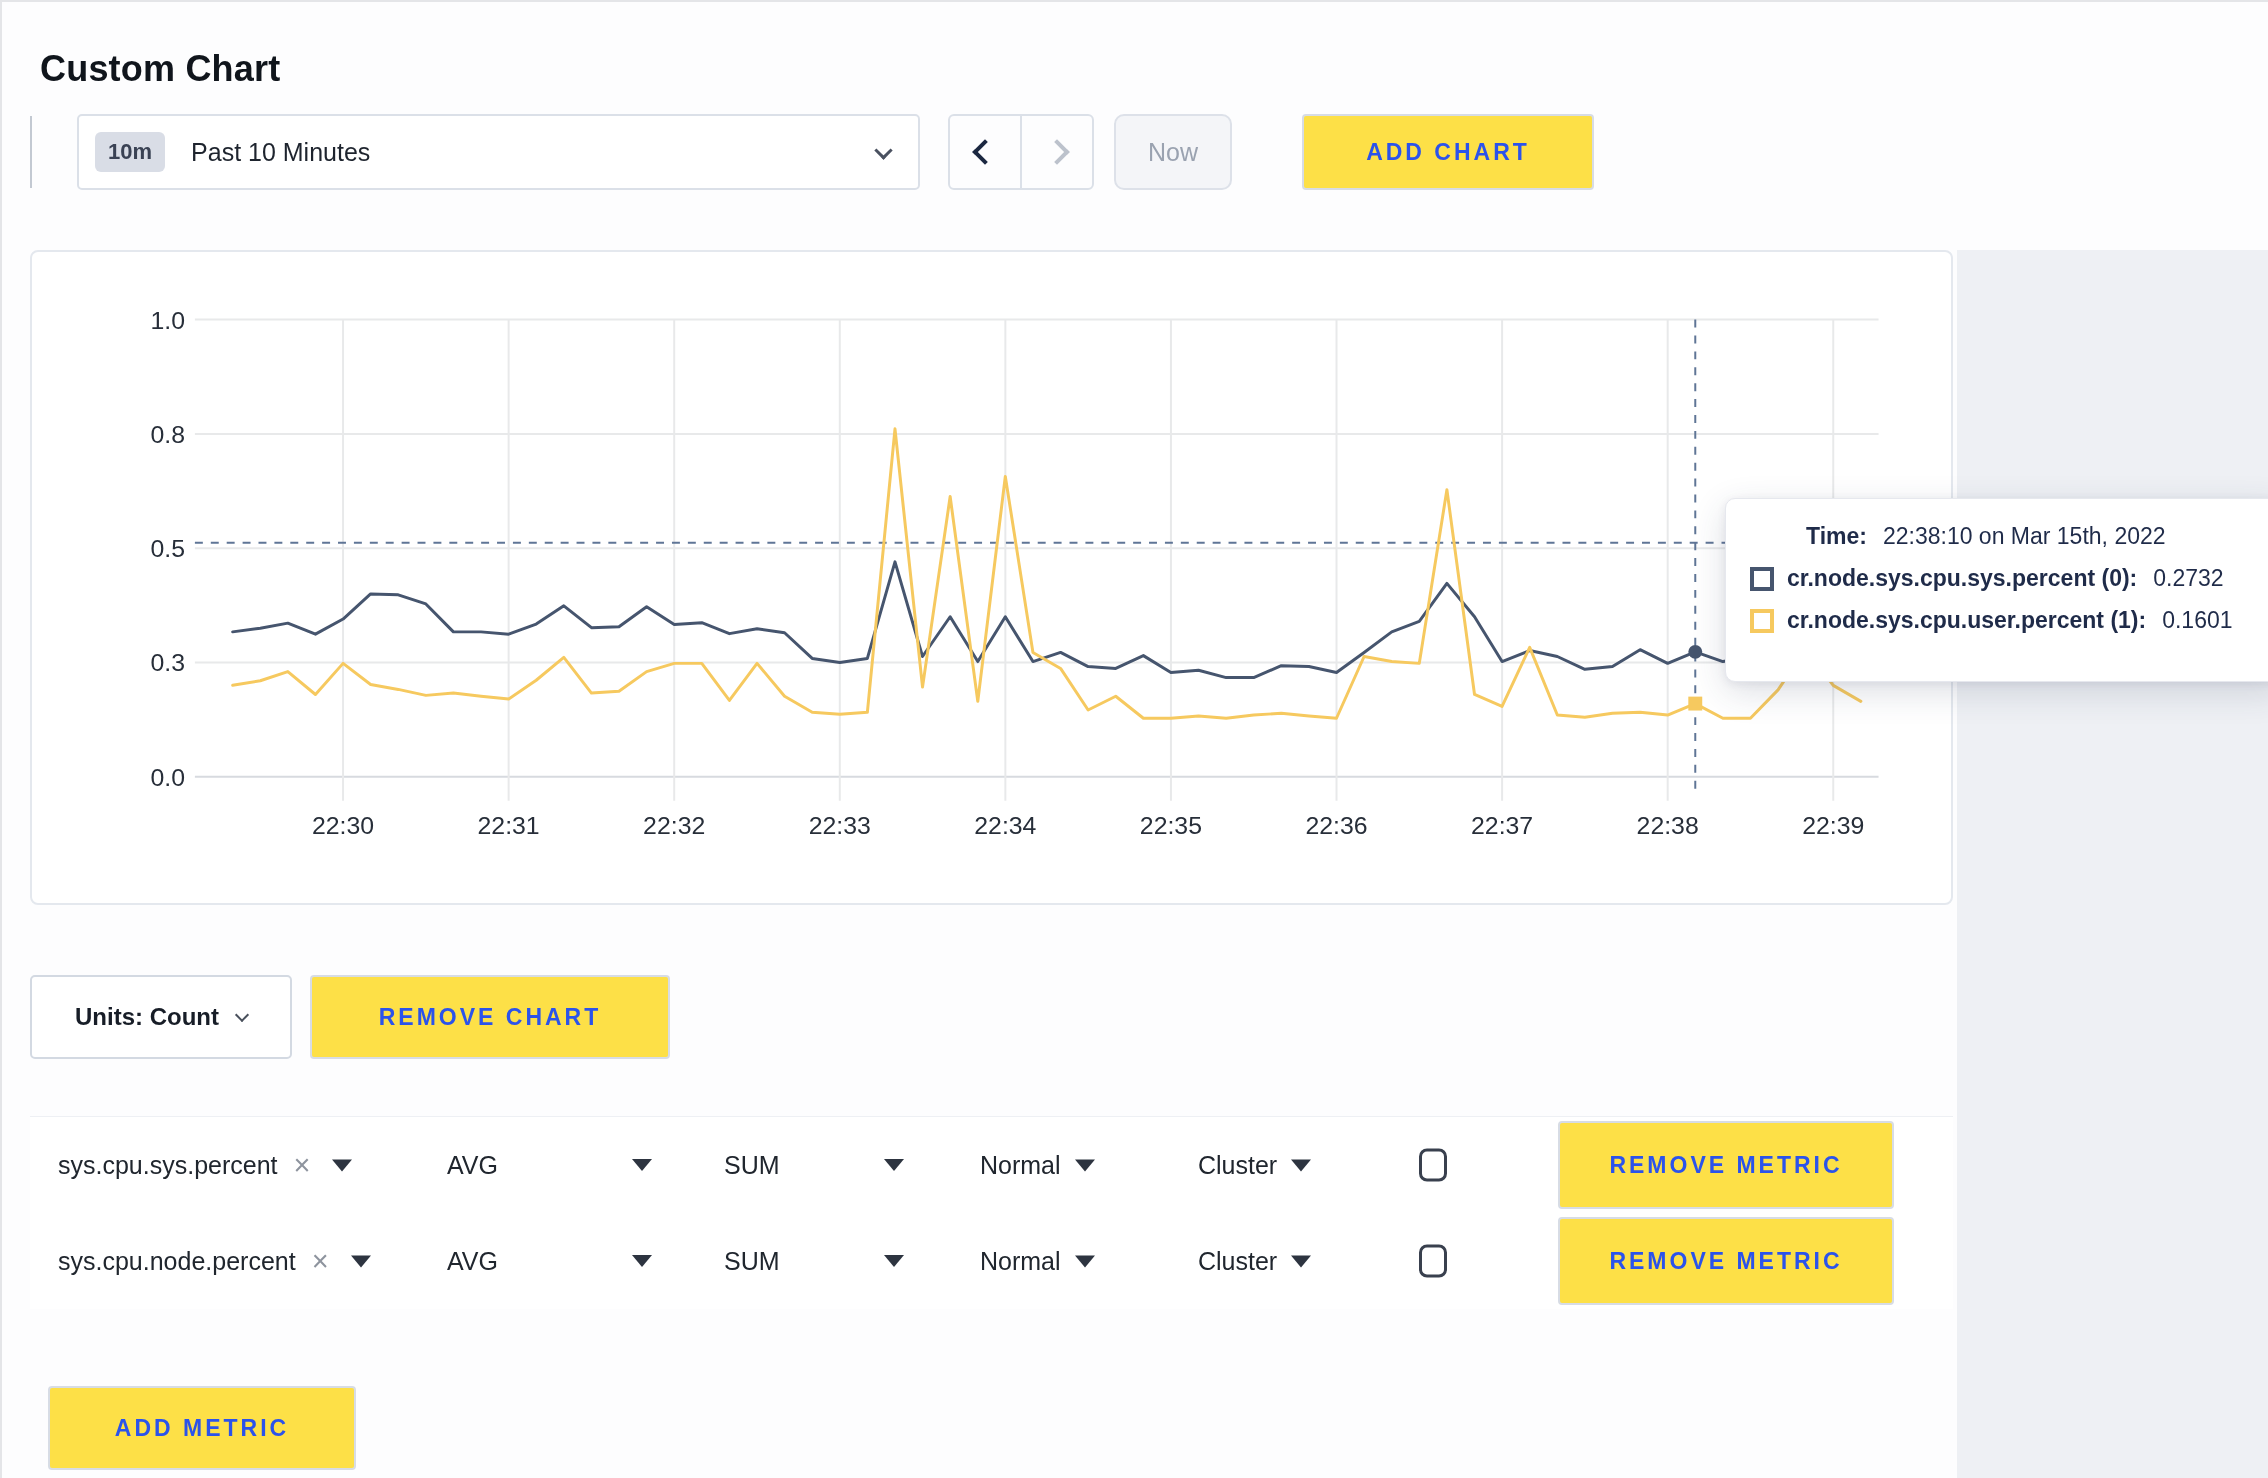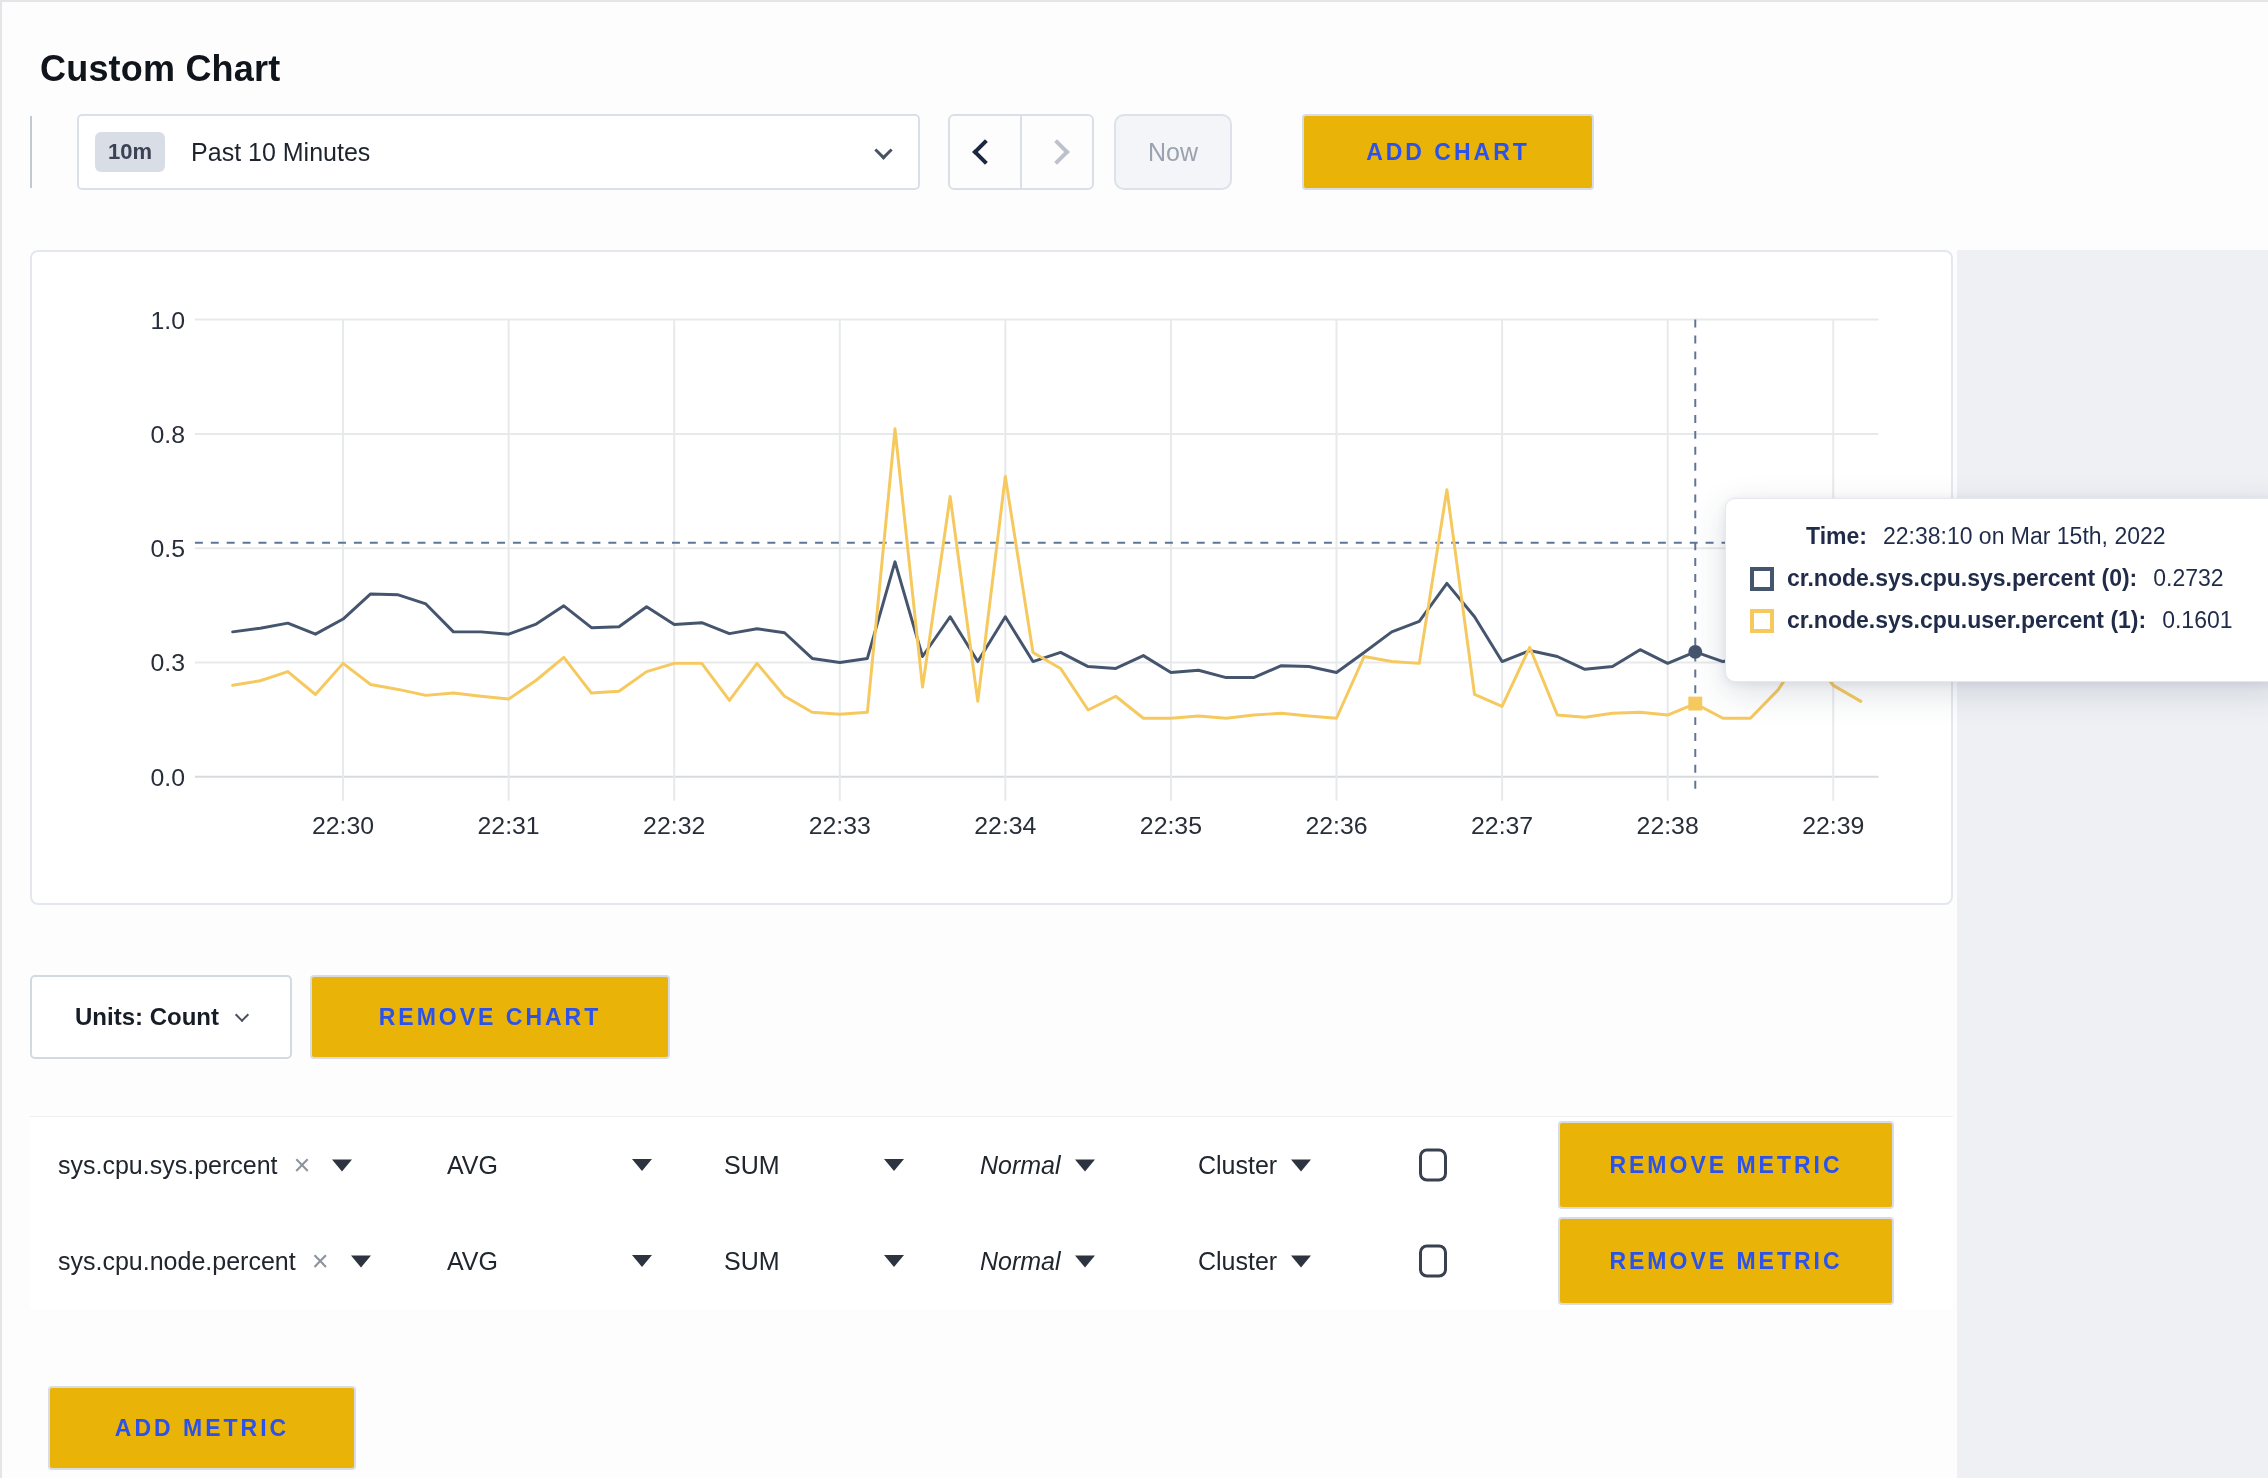--- a/index.html
+++ b/index.html
@@ -36,21 +36,21 @@
   .arrow-btn.prev{border-radius:6px 0 0 6px;border-right-width:1px;}
   .arrow-btn.next{border-radius:0 6px 6px 0;border-left-width:1px;}
   .chev-left{border-width:0 4px 4px 0;padding:7px;transform:rotate(135deg);border-color:#1b2740;}
   .chev-right{border-width:0 4px 4px 0;padding:7px;transform:rotate(-45deg);border-color:#bcc2cc;}
   .now-btn{
     position:absolute;left:1114px;top:114px;width:118px;height:76px;background:#f4f5f8;
     border:2px solid #dde1e9;border-radius:10px;box-sizing:border-box;
     font-size:25px;color:#9aa2b0;display:flex;align-items:center;justify-content:center;
   }
   .btn-blue-outline{
-    background:#eab308;border:2px solid #d7dce5;border-radius:4px;box-sizing:border-box;
+    background:#fde047;border:2px solid #d7dce5;border-radius:4px;box-sizing:border-box;
     color:#2b53eb;font-weight:700;letter-spacing:3px;font-size:23px;
     display:flex;align-items:center;justify-content:center;cursor:pointer;
   }
   .add-chart{position:absolute;left:1302px;top:114px;width:292px;height:76px;}
 
   
   .chart-card{
     position:absolute;left:30px;top:250px;width:1923px;height:655px;background:#fff;
     border:2px solid #e4e8ee;border-radius:8px;box-sizing:border-box;
   }
@@ -80,21 +80,21 @@
   .units-chev{margin-left:18px;border-color:#49505c;padding:4px;border-width:0 2.5px 2.5px 0;}
   .remove-chart{position:absolute;left:310px;top:975px;width:360px;height:84px;}
 
   
   .metrics-table{position:absolute;left:30px;top:1116px;width:1923px;background:#fff;border-top:1px solid #eef0f4;}
   .mt-header{position:relative;height:70px;}
   .mt-row{position:relative;height:96px;}
   .cell{position:absolute;top:50%;transform:translateY(-50%);display:flex;align-items:center;white-space:nowrap;}
   .hcell{font-size:20px;font-weight:700;letter-spacing:2.2px;color:#2b3650;}
   .h-metric{left:39px;}.h-ds{left:417px;}.h-ag{left:694px;}.h-rate{left:951px;}.h-src{left:1149px;}.h-node{left:1335px;}
-  .c-metric{left:28px;}.c-ds{left:417px;}.c-ag{left:694px;}.c-rate{left:950px;font-style:italic;}.c-src{left:1168px;}
+  .c-metric{left:28px;}.c-ds{left:417px;}.c-ag{left:694px;}.c-rate{left:950px;}.c-src{left:1168px;}
   .c-node{left:1389px;}.c-btn{left:1528px;}
   .cell-text{font-size:25px;color:#20262e;}
   .x-icon{font-size:29px;color:#8e949e;margin-left:16px;cursor:pointer;line-height:1;}
   .caret{width:0;height:0;border-left:10px solid transparent;border-right:10px solid transparent;
     border-top:12px solid #2d3440;display:inline-block;cursor:pointer;}
   .metric-caret{margin-left:22px;}
   .abs-caret{position:absolute;top:50%;transform:translateY(-50%);}
   .ds-caret{left:602px;}
   .ag-caret{left:854px;}
   .inline-caret{margin-left:14px;}

